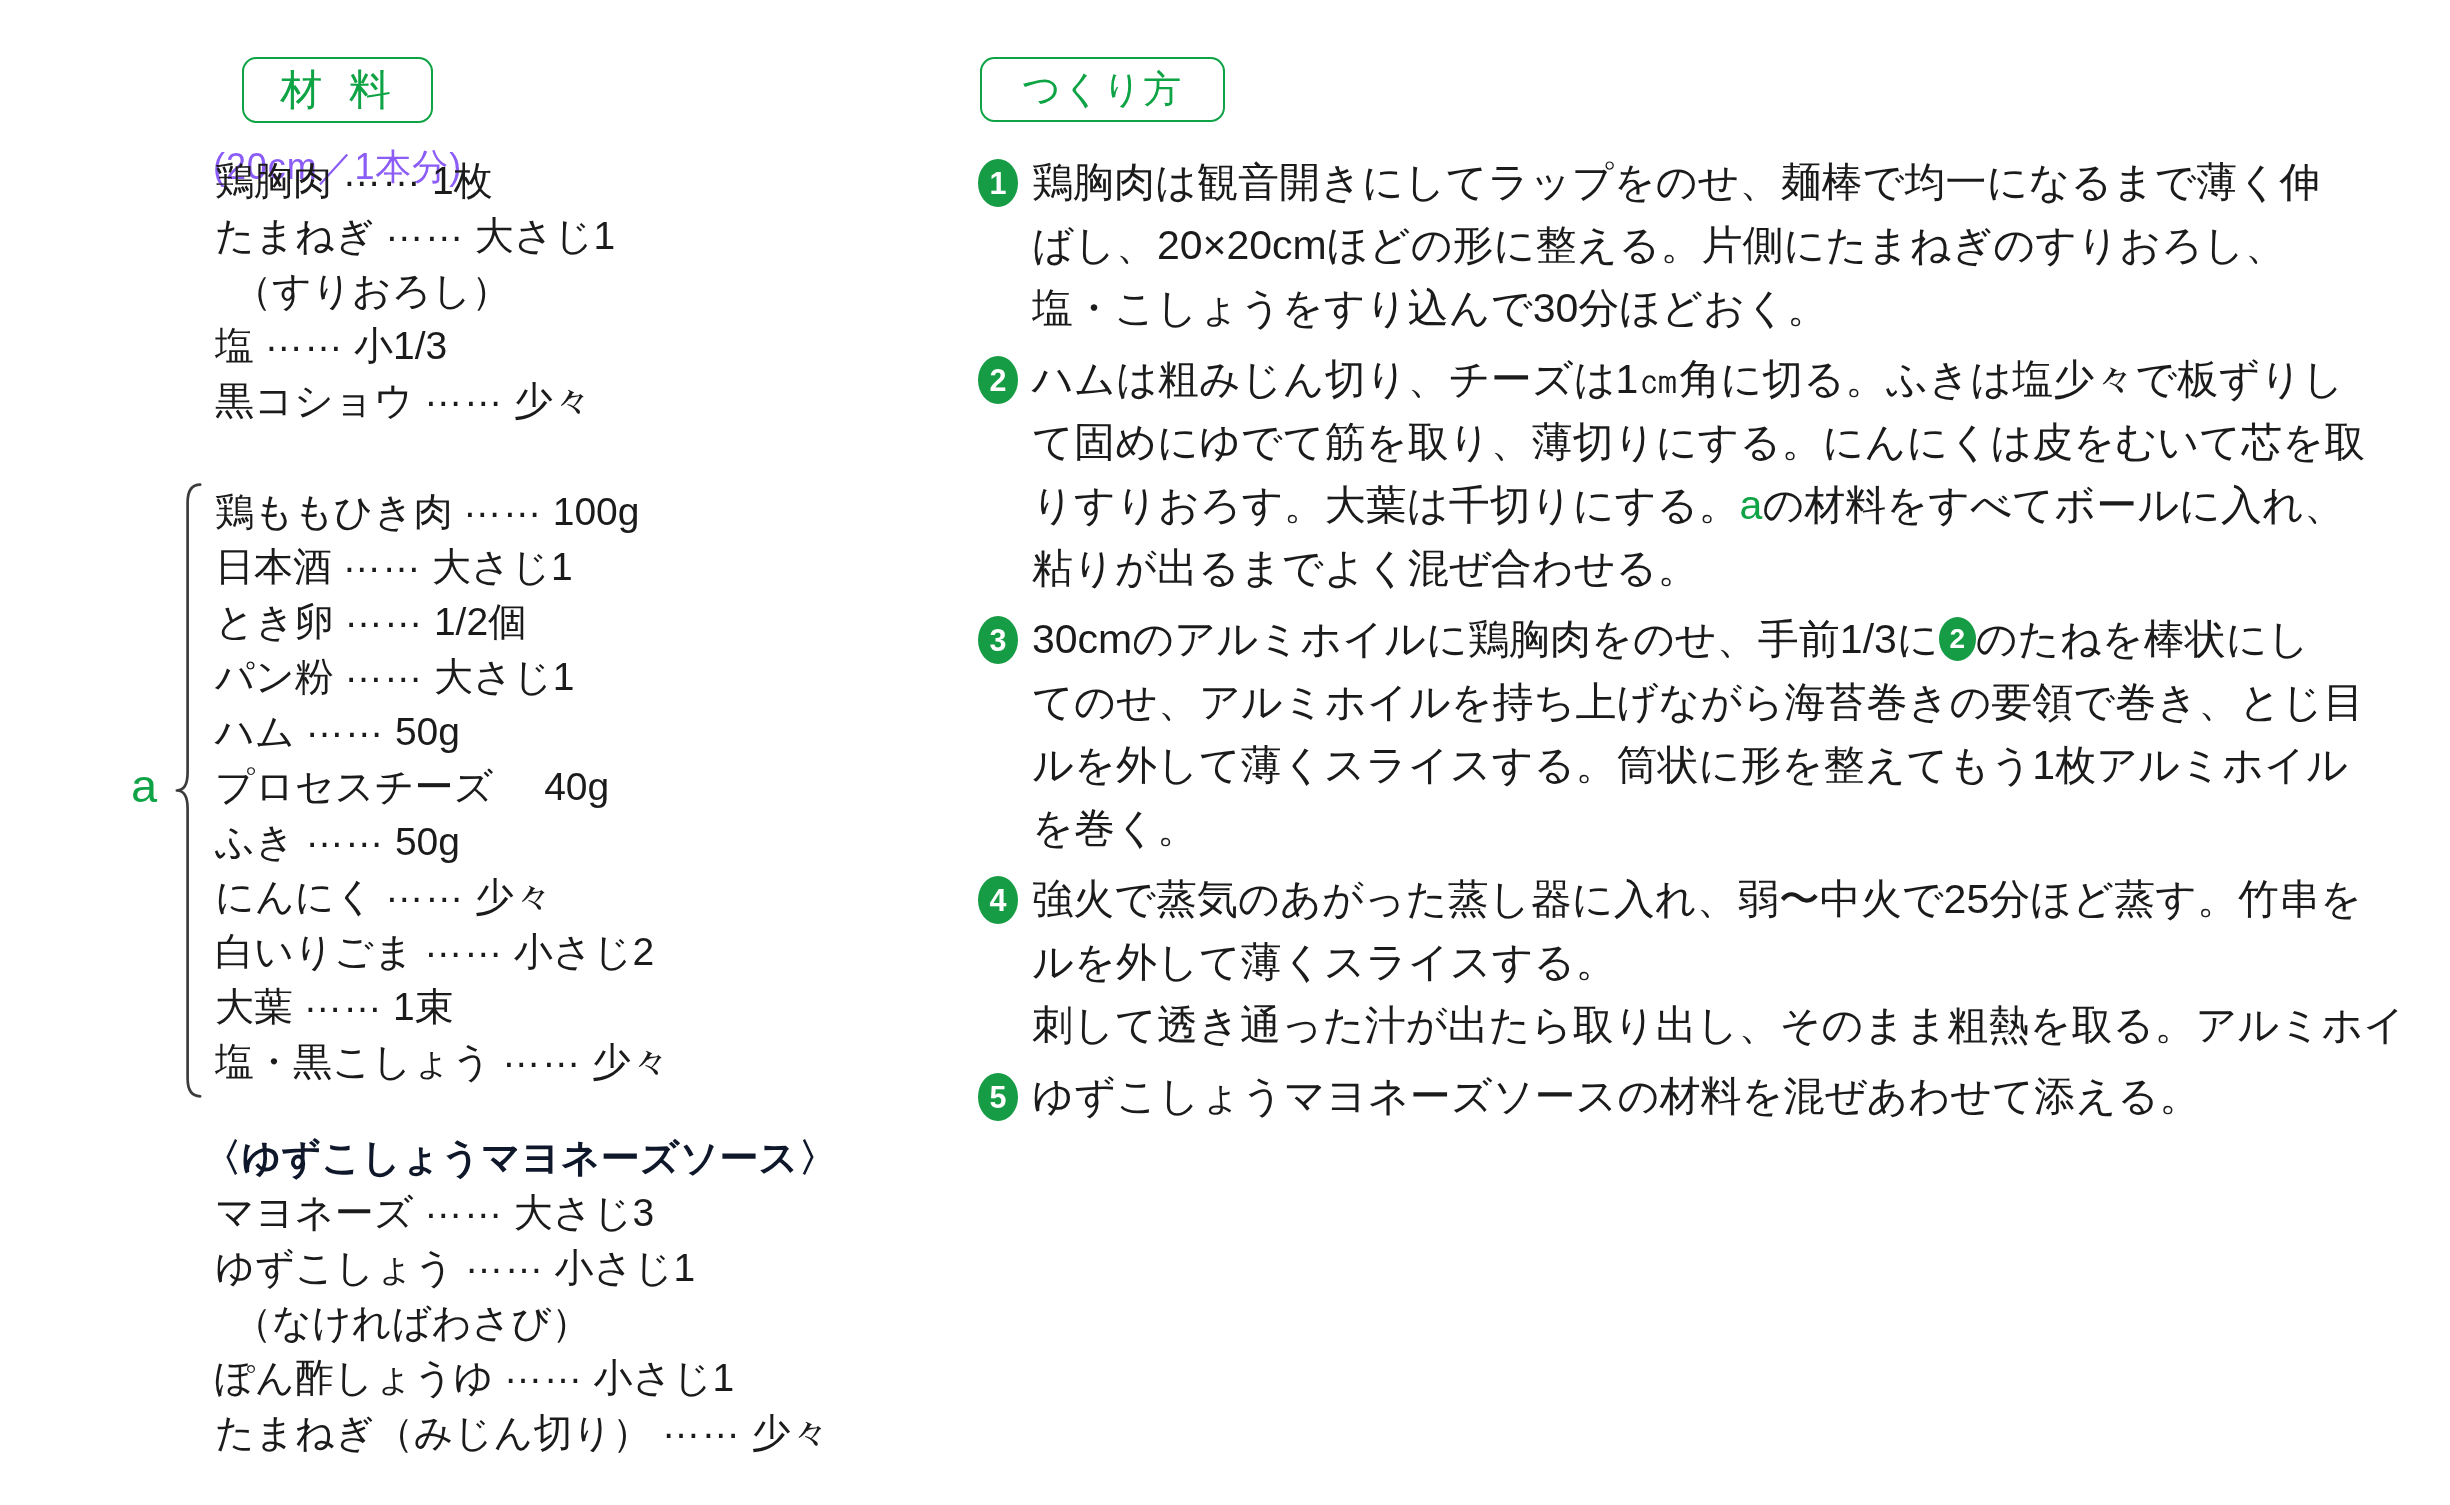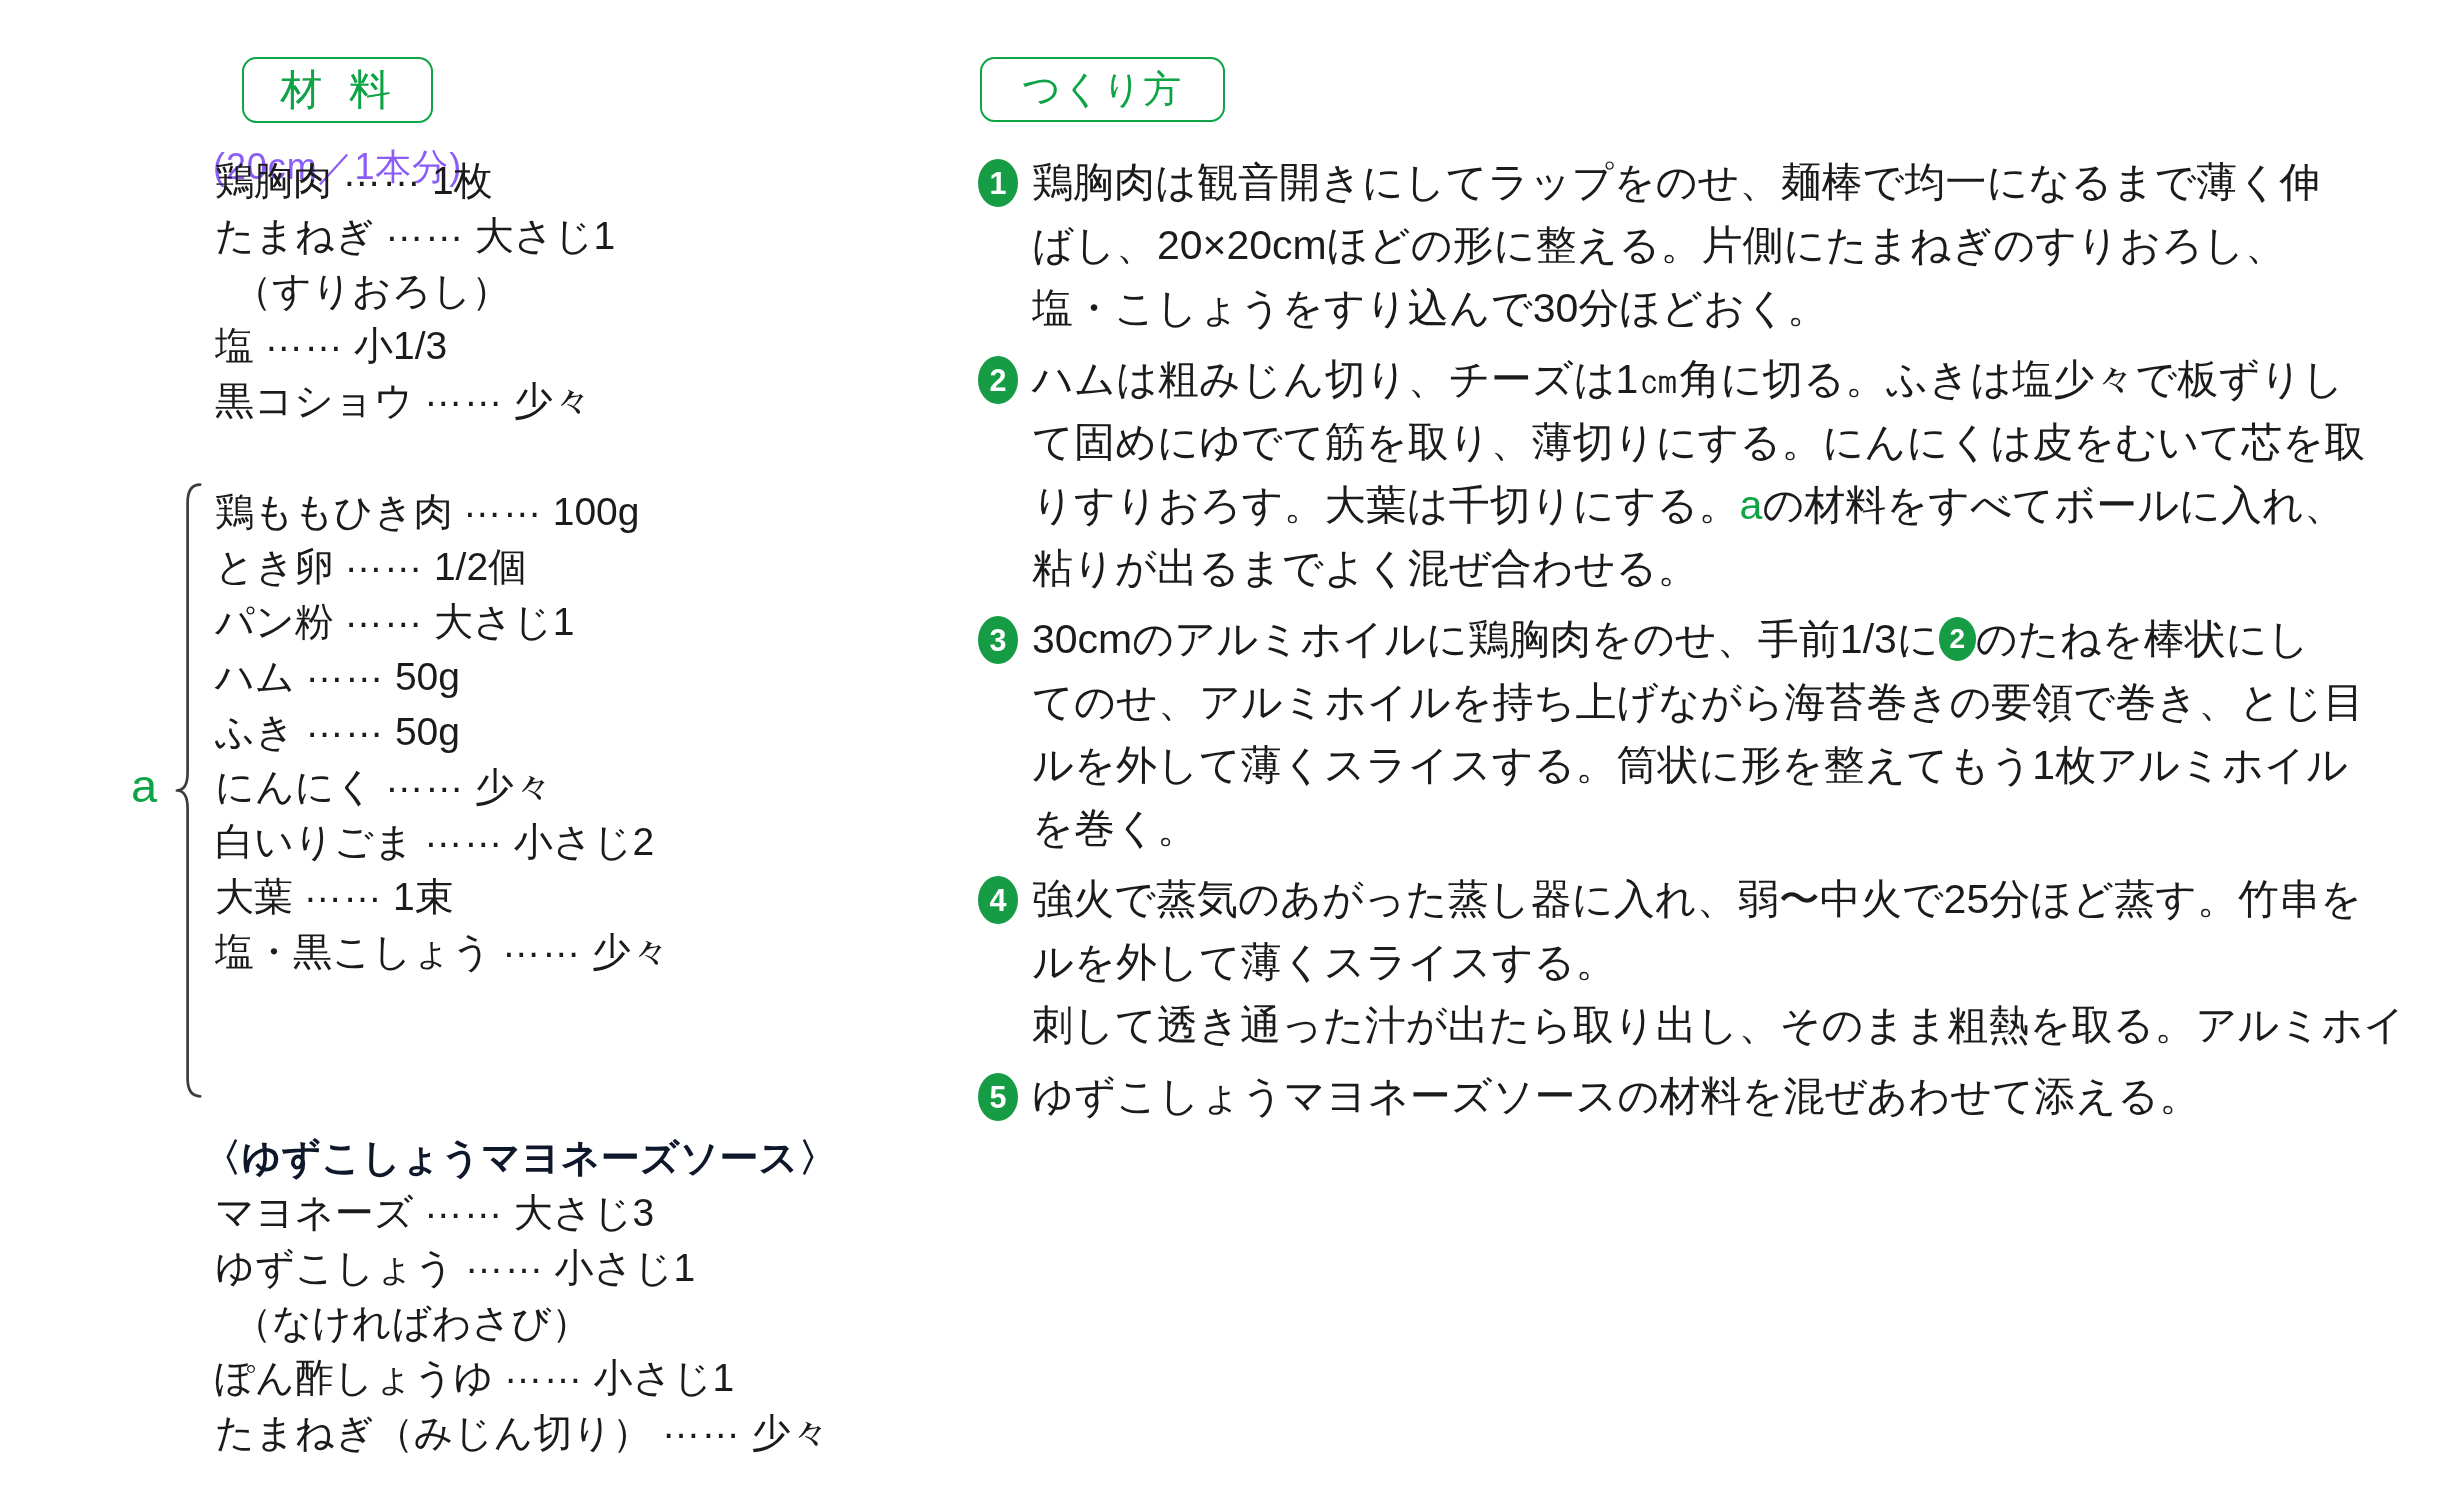--- a/index.html
+++ b/index.html
@@ -71,23 +71,25 @@
       <div class="ing-line"><span>黒コショウ</span><span class="leader">……</span><span>少々</span></div>
     </div>
 
   <svg class="brace-svg" width="29" height="617" viewBox="0 0 32 688">
     <path d="M 29 3 Q 15 3 15 23 L 15 324 Q 15 344 3 344 Q 15 344 15 364 L 15 665 Q 15 685 29 685" fill="none" stroke="#3c3c3c" stroke-width="3" stroke-linecap="round" stroke-linejoin="round"></path>
   </svg>
   <div class="a-label">a</div>
 
   <div class="ing-list grp-a" id="list-a">
       <div class="ing-line"><span>鶏ももひき肉</span><span class="leader">……</span><span>100g</span></div>
+      <div class="ing-line"><span>日本酒</span><span class="leader">……</span><span>大さじ1</span></div>
       <div class="ing-line"><span>とき卵</span><span class="leader">……</span><span>1/2個</span></div>
       <div class="ing-line"><span>パン粉</span><span class="leader">……</span><span>大さじ1</span></div>
       <div class="ing-line"><span>ハム</span><span class="leader">……</span><span>50g</span></div>
+      <div class="ing-line"><span>プロセスチーズ</span><span class="amt-gap">40g</span></div>
       <div class="ing-line"><span>ふき</span><span class="leader">……</span><span>50g</span></div>
       <div class="ing-line"><span>にんにく</span><span class="leader">……</span><span>少々</span></div>
       <div class="ing-line"><span>白いりごま</span><span class="leader">……</span><span>小さじ2</span></div>
       <div class="ing-line"><span>大葉</span><span class="leader">……</span><span>1束</span></div>
       <div class="ing-line"><span>塩・黒こしょう</span><span class="leader">……</span><span>少々</span></div>
     </div>
 
   <div class="ing-list sauce">
     <div class="ing-line sauce-title">〈ゆずこしょうマヨネーズソース〉</div>
     <div id="list-sauce">

